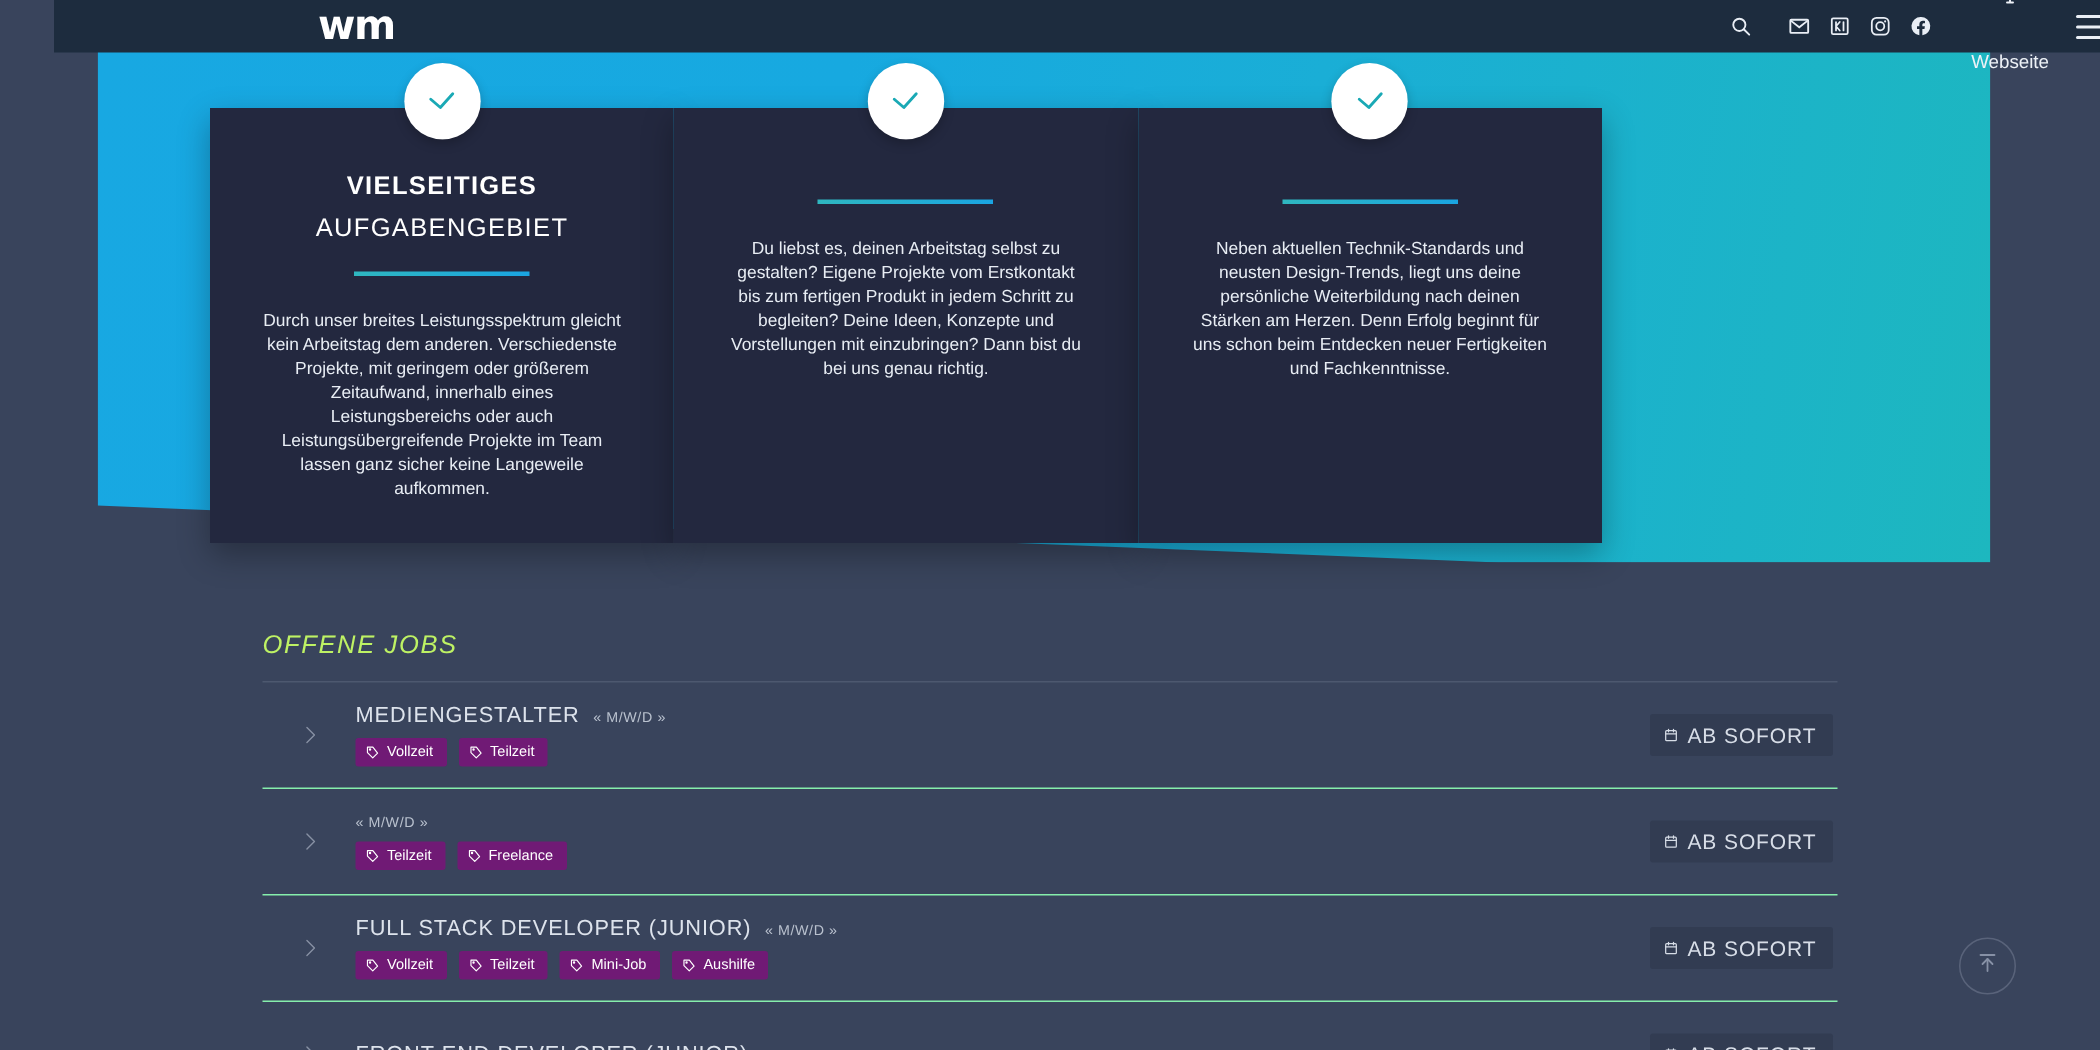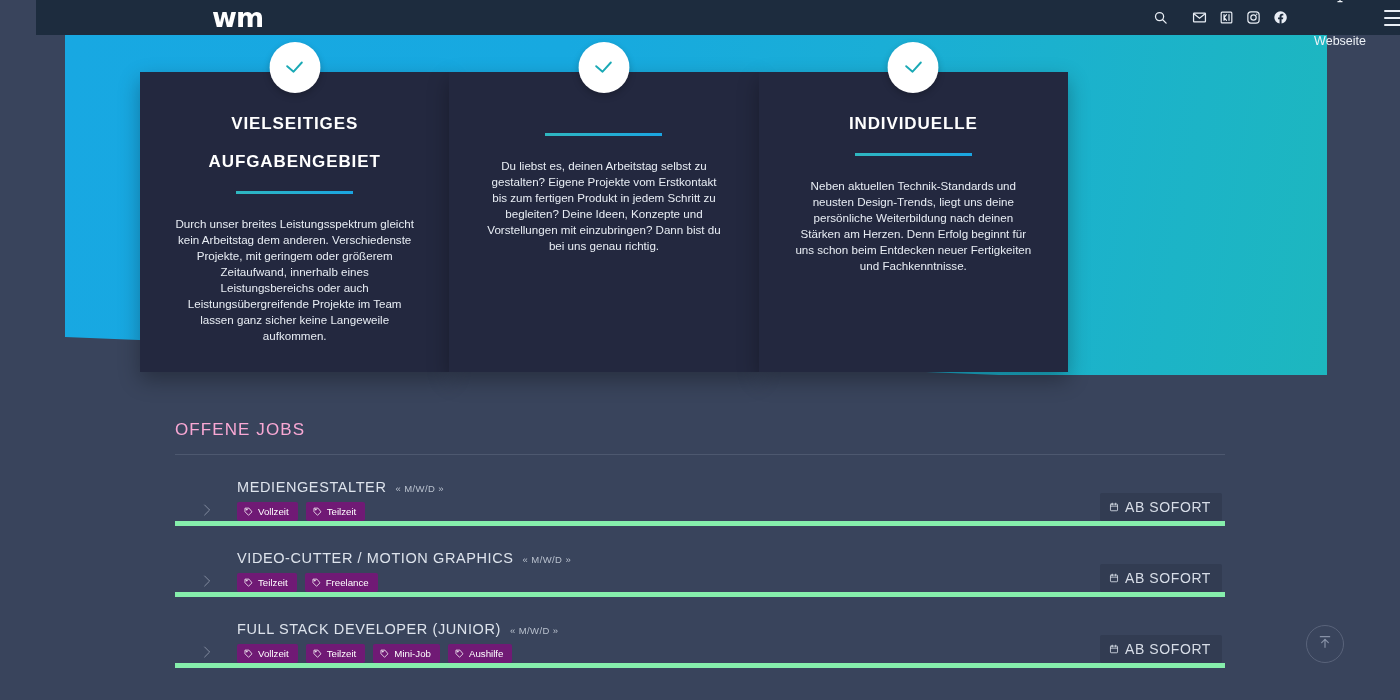--- a/index.html
+++ b/index.html
@@ -89,46 +89,47 @@
     border: 3px solid rgba(255,255,255,0.55);
     display: flex; align-items: center; justify-content: center;
     box-shadow: 0 3px 7px rgba(0,0,0,0.22);
   }
   .check-badge svg { display: block; }
   .card h3 {
     font-weight: 400; font-size: 17px; line-height: 20px;
     color: #ffffff; letter-spacing: 0.9px;
   }
   .card h3 .strong { font-weight: 700; display: block; }
-  .card h3 .light { font-weight: 700; display: block; margin-top: 18px; }
+  .card h3 .light { font-weight: 400; display: block; margin-top: 8px; }
   .rule {
     width: 117px; height: 3px; margin: 19px auto 0;
     background: linear-gradient(90deg, #2fb7c0 0%, #1aa5e2 100%);
   }
   .card p {
     margin-top: 22px;
     font-size: 11.6px; line-height: 16px;
     color: #e8edf4;
   }
 
   
   .jobs {
     position: absolute; top: 420px; left: 175px; width: 1050px;
     z-index: 6;
   }
   .jobs-title {
-    color: #f9a8d4; font-size: 17px; letter-spacing: 1.1px; font-weight: 400;
+    color: #bef264; font-size: 17px; letter-spacing: 1.1px; font-weight: 400;
     padding-bottom: 14px;
+    font-style: italic;
   }
   .jobs-divider { height: 1px; background: #4d586f; width: 1050px; }
   .job-row {
     position: relative;
-    display: flex; align-items: flex-end;
+    display: flex; align-items: center;
     height: 71px;
-    border-bottom: 5px solid #86efac;
+    border-bottom: 1px solid #86efac;
   }
   .chev {
     width: 62px; display: flex; align-items: center; justify-content: center;
     color: #8790a3;
   }
   .job-main { flex: 1; }
   .job-titleline { display: flex; align-items: baseline; gap: 9px; }
   .job-title {
     color: #dde3ec; font-size: 14.5px; letter-spacing: 0.6px; font-weight: 400;
   }
@@ -260,21 +261,20 @@
       <p>Du liebst es, deinen Arbeitstag selbst zu gestalten? Eigene Projekte vom Erstkontakt bis zum fertigen Produkt in jedem Schritt zu begleiten? Deine Ideen, Konzepte und Vorstellungen mit einzubringen? Dann bist du bei uns genau richtig.</p>
     </div>
 
     <div class="card">
       <div class="check-badge">
         <svg width="22" height="22" viewBox="0 0 24 24" fill="none" stroke="#1aa9b5" stroke-width="2.1" stroke-linecap="round" stroke-linejoin="round">
             <path d="M4 10l7 6 9-10"></path>
           </svg>
       </div>
       <h3>
-        <span class="strong">INDIVIDUELLE</span>
       </h3>
       <div class="rule"></div>
       <p>Neben aktuellen Technik-Standards und neusten Design-Trends, liegt uns deine persönliche Weiterbildung nach deinen Stärken am Herzen. Denn Erfolg beginnt für uns schon beim Entdecken neuer Fertigkeiten und Fachkenntnisse.</p>
     </div>
   </div>
 
   <div class="jobs">
     <div class="jobs-title">OFFENE JOBS</div>
     <div class="jobs-divider"></div>
 
@@ -322,21 +322,20 @@
           </span>
         </div>
         <div class="job-row">
           <div class="chev">
             <svg width="15" height="22" viewBox="0 0 24 24" fill="none" stroke="currentColor" stroke-width="1.5" stroke-linecap="round" stroke-linejoin="round">
               <path d="M9 4l8 8-8 8"></path>
             </svg>
           </div>
           <div class="job-main">
             <div class="job-titleline">
-              <span class="job-title">VIDEO-CUTTER / MOTION GRAPHICS</span>
               <span class="job-mwd">« M/W/D »</span>
             </div>
             <div class="tags">
               <span class="tag">
                 <span>
                   <svg width="9" height="9" viewBox="0 0 24 24" fill="none" stroke="currentColor" stroke-width="2.1" stroke-linecap="round" stroke-linejoin="round">
                     <path d="M20.6 13.6 12 22 2.6 12.6V3h9.6z"></path>
                     <circle cx="7.2" cy="7.2" r="1.1"></circle>
                   </svg>
                 </span>

